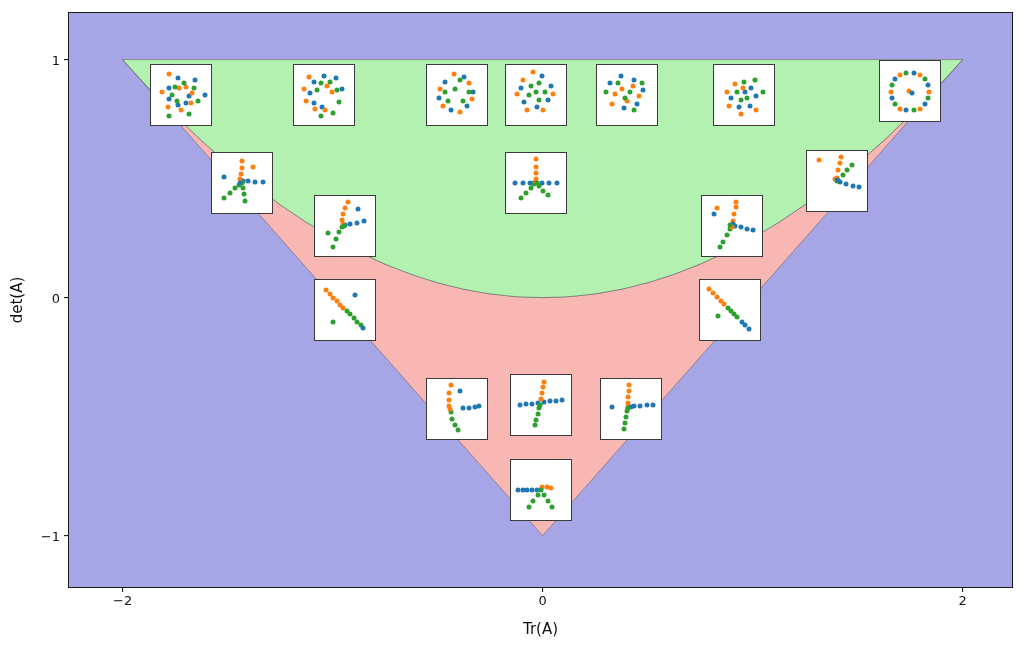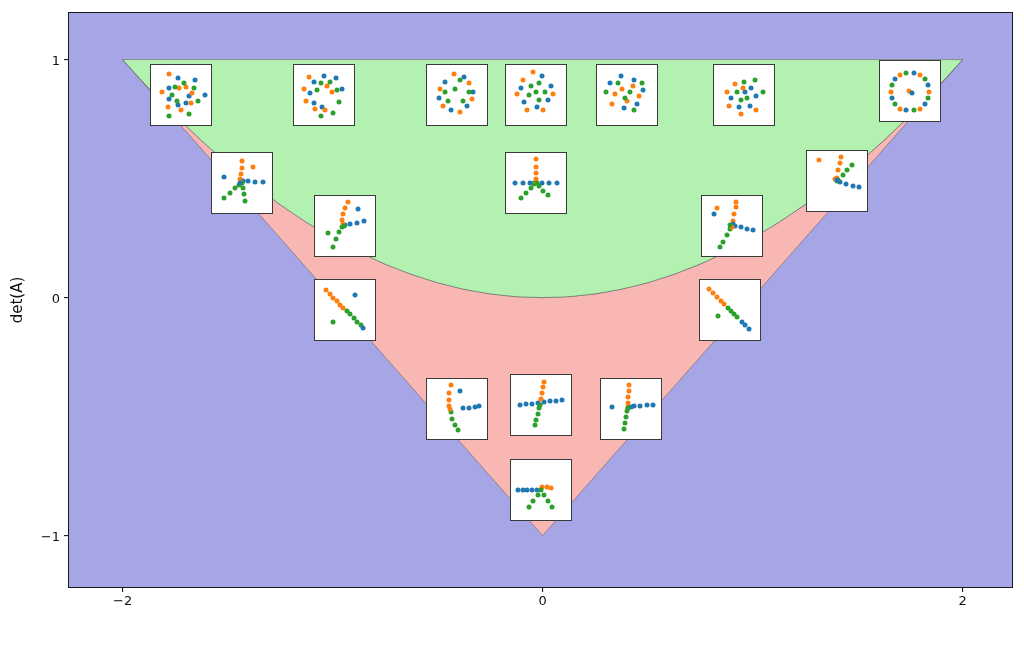--- a/index.html
+++ b/index.html
@@ -43,20 +43,21 @@
       <path d="M 122.59999999999997 59.60330578512396 L 542.5999999999999 535.6363636363637 L 962.6 59.60330578512396 Q 542.5999999999999 535.6363636363637 122.59999999999997 59.60330578512396 Z" fill="#f8b7b3" stroke="rgba(85,85,85,0.5)" stroke-width="1"></path>
       <path d="M 122.59999999999997 59.60330578512396 Q 542.5999999999999 535.6363636363637 962.6 59.60330578512396 Z" fill="#b3f1b0" stroke="rgba(85,85,85,0.5)" stroke-width="1"></path>
       <rect x="68.5" y="12.5" width="944" height="575" fill="none" stroke="#1a1a1a" stroke-width="1"></rect>
       <line x1="122.59999999999997" y1="588" x2="122.59999999999997" y2="592" stroke="#000000" stroke-width="1"></line>
       <line x1="542.5999999999999" y1="588" x2="542.5999999999999" y2="592" stroke="#000000" stroke-width="1"></line>
       <line x1="962.6" y1="588" x2="962.6" y2="592" stroke="#000000" stroke-width="1"></line>
       <line x1="64" y1="535.6363636363637" x2="68" y2="535.6363636363637" stroke="#000000" stroke-width="1"></line>
       <line x1="64" y1="297.6198347107438" x2="68" y2="297.6198347107438" stroke="#000000" stroke-width="1"></line>
       <line x1="64" y1="59.60330578512396" x2="68" y2="59.60330578512396" stroke="#000000" stroke-width="1"></line>
     </svg>
+  <div class="x-axis-label">Tr(A)</div>
   <div class="y-axis-label">det(A)</div>
 <div class="x-tick-label" style="left: 122.6px;">−2</div>
     <div class="x-tick-label" style="left: 542.6px;">0</div>
     <div class="x-tick-label" style="left: 962.6px;">2</div>
     <div class="y-tick-label" style="top: 535.636px;">−1</div>
     <div class="y-tick-label" style="top: 297.62px;">0</div>
     <div class="y-tick-label" style="top: 59.6033px;">1</div>
     <div class="inset" style="left: 150.4px; top: 64.3058px;">
       <span class="dot" style="left: 90%; top: 50%; background: rgb(31, 119, 180);"></span>
       <span class="dot" style="left: 72%; top: 24%; background: rgb(31, 119, 180);"></span>

